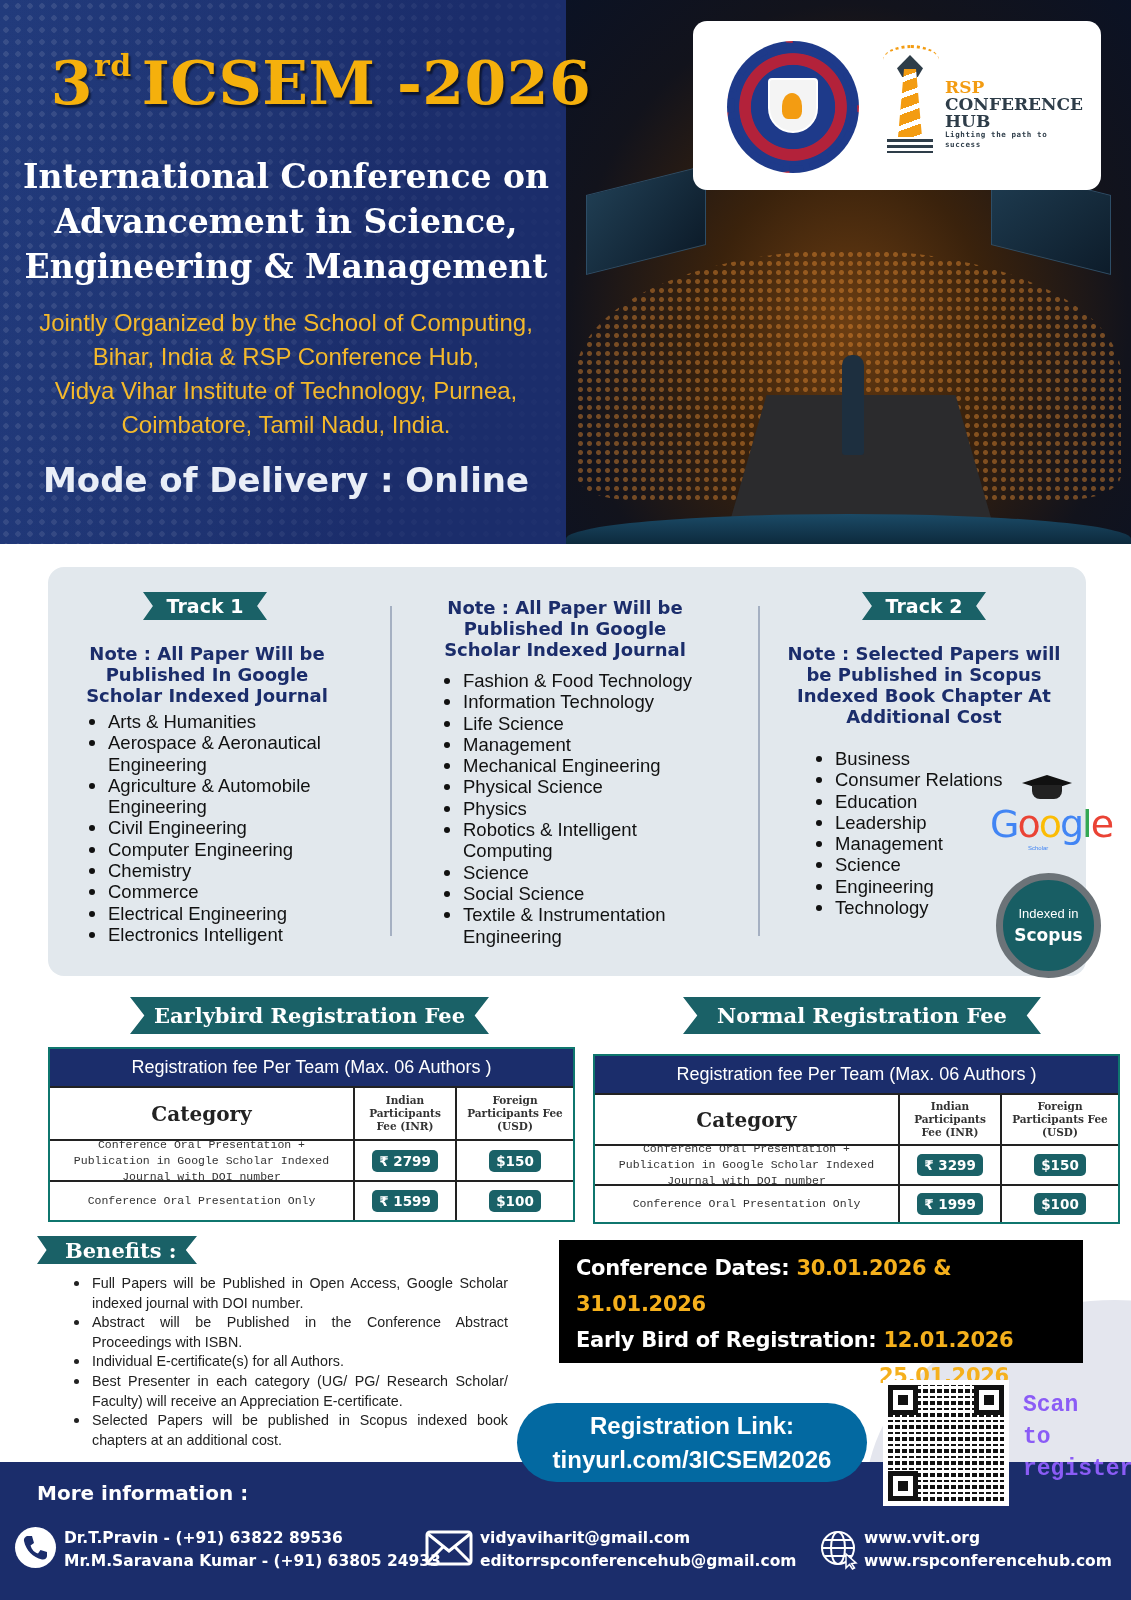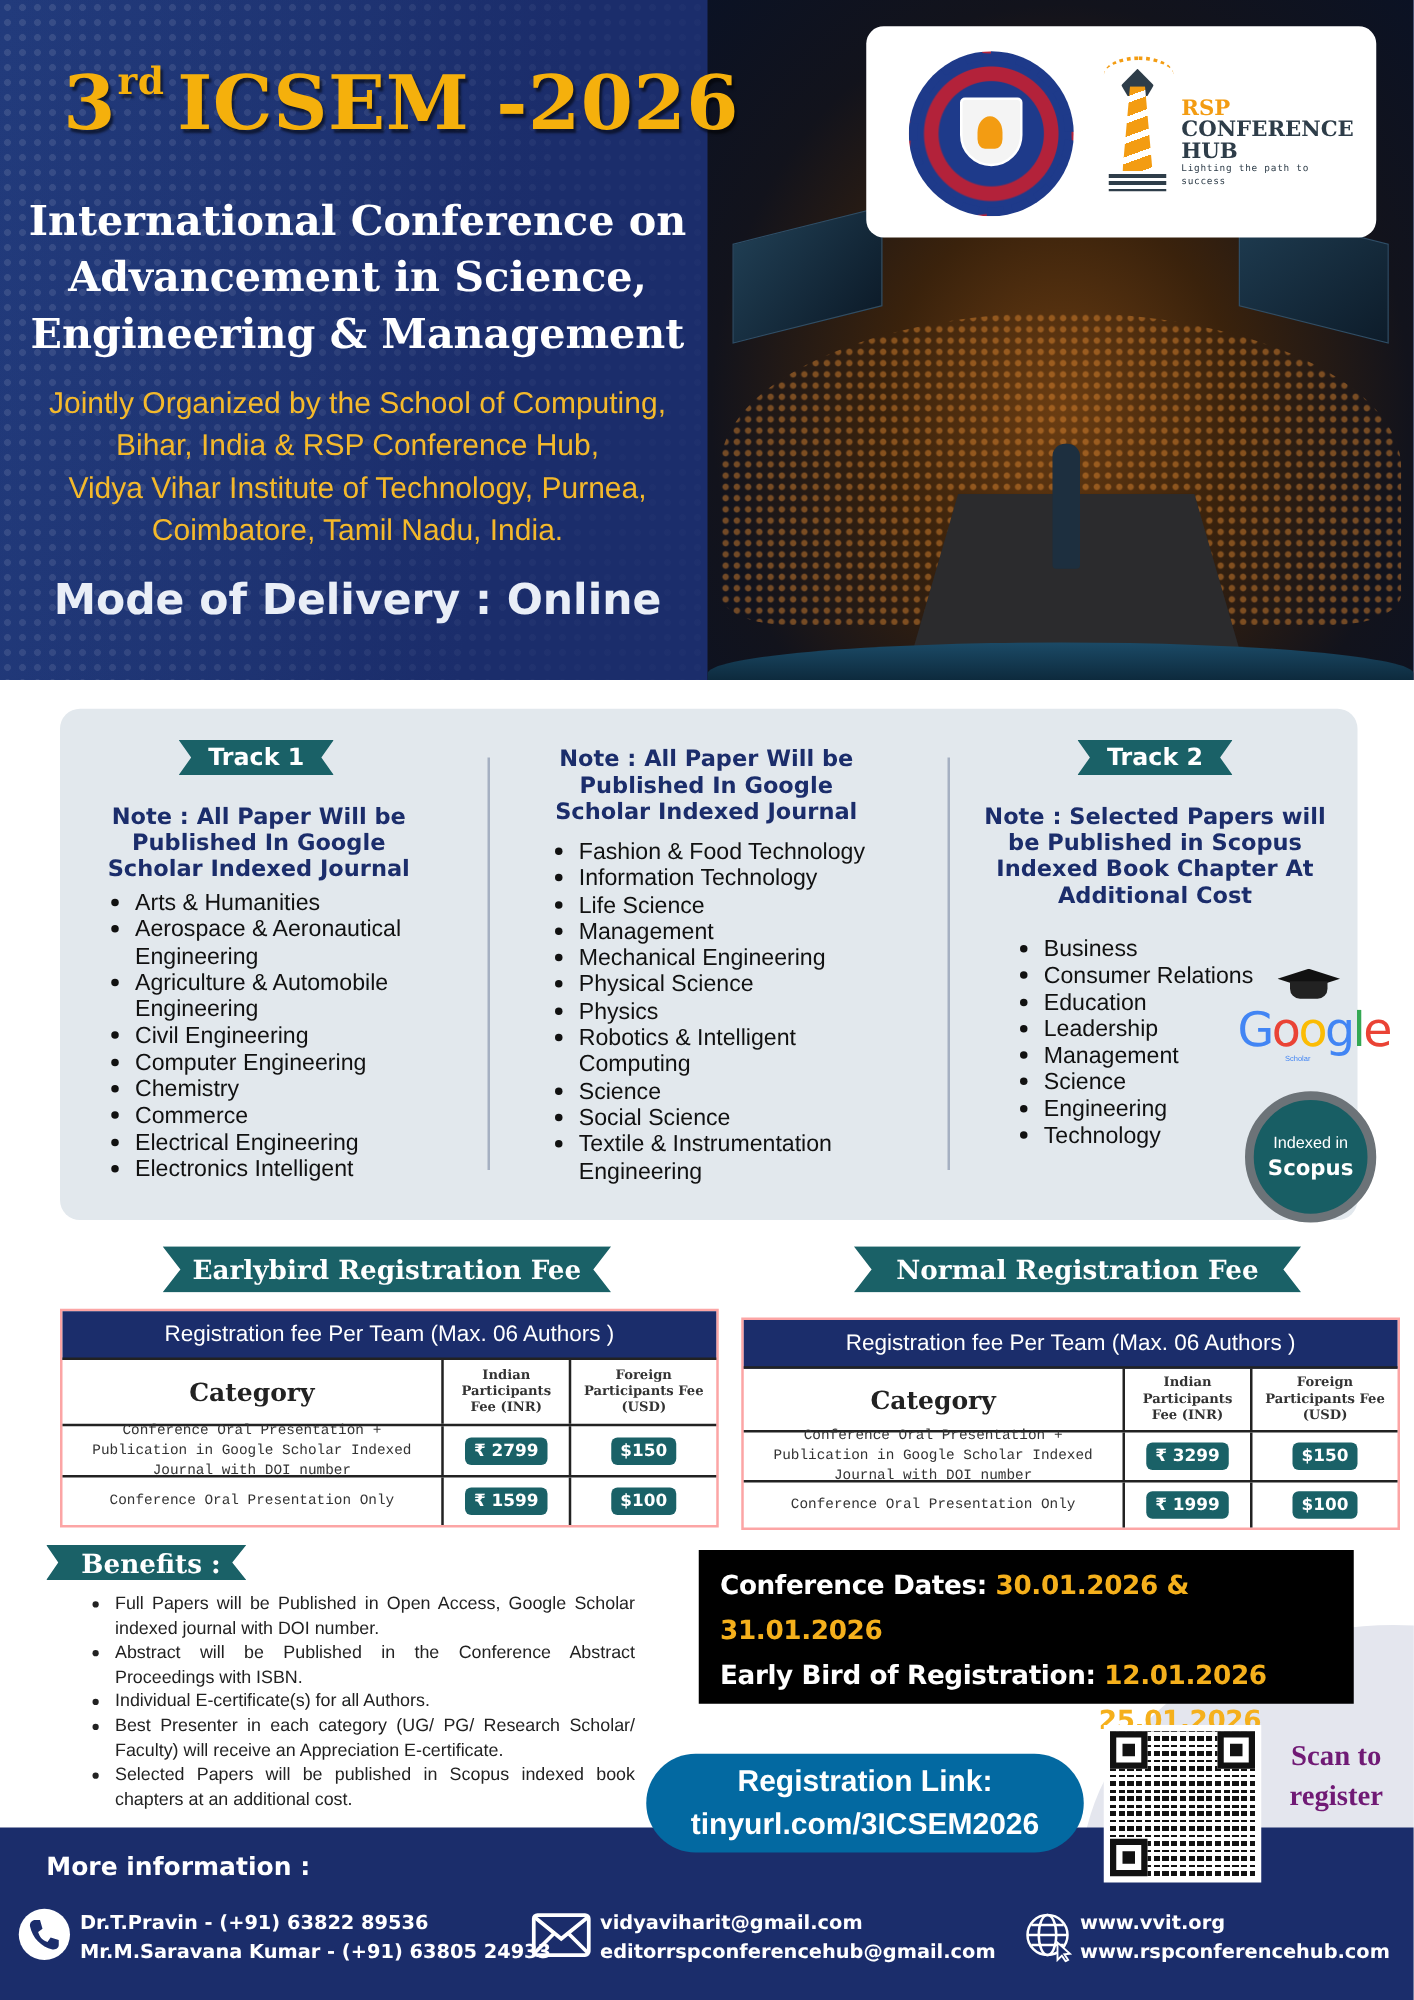--- a/index.html
+++ b/index.html
@@ -47,21 +47,21 @@
   .vvit-logo .figure { position: absolute; left: 48px; top: 45px; width: 20px; height: 26px; background: #f39c12; border-radius: 50% 50% 30% 30%; }
   .rsp-logo { position: absolute; left: 190px; top: 30px; width: 200px; height: 110px; }
   .lighthouse { position: absolute; left: 12px; top: 18px; width: 30px; height: 68px;
     background: repeating-linear-gradient(160deg, #f39c12 0 10px, #ffffff 10px 15px); clip-path: polygon(30% 0, 70% 0, 90% 100%, 10% 100%); }
   .pen-top { position: absolute; left: 14px; top: 4px; width: 26px; height: 22px; background: #2e3d49; clip-path: polygon(50% 0, 100% 60%, 80% 100%, 20% 100%, 0 60%); }
   .rays { position: absolute; left: 0; top: -6px; width: 56px; height: 30px; border-top: 3px dotted #f39c12; border-radius: 50% 50% 0 0; }
   .waves { position: absolute; left: 4px; top: 88px; width: 46px; height: 14px; background: repeating-linear-gradient(180deg, #2e3d49 0 3px, transparent 3px 6px); }
   .rsp-text { position: absolute; left: 62px; top: 28px; font-family: "DejaVu Serif", serif; font-weight: bold; line-height: 17px; }
   .rsp-text .rsp { color: #f39c12; font-size: 17px; }
   .rsp-text .conf { color: #2e3d49; font-size: 17px; }
-  .rsp-text .tag { color: #2e3d49; font-size: 7.5px; font-family: "DejaVu Sans Mono", monospace; font-weight: normal; letter-spacing: 0.6px; line-height: 10px; }
+  .rsp-text .tag { color: #2e3d49; font-size: 7.5px; font-family: "DejaVu Sans Mono", monospace; font-weight: bold; letter-spacing: 0.6px; line-height: 10px; }
 
   
   .tracks-panel { position: absolute; left: 48px; top: 567px; width: 1038px; height: 409px; background: #e2e8ed; border-radius: 16px; }
   .ribbon { position: absolute; height: 28px; background: #1a6167; color: #ffffff; font-weight: bold; text-align: center;
     clip-path: polygon(0 0, 100% 0, 92% 50%, 100% 100%, 0 100%, 8% 50%); display: flex; align-items: center; justify-content: center; }
   .ribbon-track { font-family: "DejaVu Sans", sans-serif; font-size: 19px; width: 124px; }
   .note { position: absolute; color: #1b2d6b; font-family: "DejaVu Sans", sans-serif; font-weight: bold; text-align: center; font-size: 18px; line-height: 21px; }
   .tlist { position: absolute; list-style: none; font-family: "Liberation Sans", sans-serif; font-size: 18.5px; line-height: 21.3px; color: #111; }
   .tlist li { position: relative; padding-left: 22px; }
   .tlist li::before { content: ""; position: absolute; left: 3px; top: 8px; width: 6px; height: 6px; border-radius: 50%; background: #111; }
@@ -73,21 +73,21 @@
   .google-word { position: absolute; left: 0; top: 27px; font-family: "DejaVu Sans", sans-serif; font-size: 38px; letter-spacing: -2px; font-weight: normal; }
   .google-word .b { color: #4285f4; } .google-word .r { color: #ea4335; } .google-word .y { color: #fbbc05; } .google-word .g { color: #34a853; }
   .scholar-small { position: absolute; left: 38px; top: 70px; font-size: 6px; color: #4285f4; }
   .scopus-badge { position: absolute; left: 996px; top: 873px; width: 105px; height: 105px; border-radius: 50%; background: #185e64; border: 7px solid #6c7378;
     color: #ffffff; text-align: center; display: flex; flex-direction: column; align-items: center; justify-content: center; }
   .scopus-badge .small { font-size: 13px; font-family: "Liberation Sans", sans-serif; }
   .scopus-badge .big { font-size: 17px; font-weight: bold; font-family: "DejaVu Sans", sans-serif; margin-top: 4px; }
 
   
   .ribbon-fee { font-family: "DejaVu Serif", serif; font-size: 21px; height: 37px; clip-path: polygon(0 0, 100% 0, 96% 50%, 100% 100%, 0 100%, 4% 50%); }
-  .fee-table { position: absolute; border: 2px solid #fca5a5; background: #ffffff; }
+  .fee-table { position: absolute; border: 2px solid #0f766e; background: #ffffff; }
   .fee-table .thead { height: 39px; background: #1b2d6b; color: #ffffff; font-family: "Liberation Sans", sans-serif; font-size: 18px; display: flex; align-items: center; justify-content: center; border-bottom: 2px solid #222; }
   .fee-row { display: flex; border-bottom: 2px solid #222; }
   .fee-row:last-child { border-bottom: none; }
   .fee-cell { display: flex; align-items: center; justify-content: center; text-align: center; border-right: 2px solid #222; }
   .fee-cell:last-child { border-right: none; }
   .c-cat { width: 305px; } .c-inr { width: 102px; } .c-usd { flex: 1; }
   .hdr-cat { font-family: "DejaVu Serif", serif; font-weight: bold; font-size: 20px; color: #222; }
   .hdr-fee { font-family: "DejaVu Serif", serif; font-weight: bold; font-size: 10.5px; line-height: 13px; color: #333; padding: 0 3px; }
   .cat-text { font-family: Liberation Mono, monospace; font-size: 11.5px; line-height: 16px; color: #333; padding: 12px 8px; }
   .pill { background: #1a6167; color: #ffffff; font-family: "DejaVu Sans", sans-serif; font-weight: bold; font-size: 13.5px; border-radius: 5px; padding: 3px 7px; }
@@ -107,21 +107,21 @@
   .date-line .val { color: #f5b01c; }
   .reg-link { position: absolute; left: 517px; top: 1403px; width: 350px; height: 79px; background: #0369a1; border-radius: 40px; color: #ffffff; text-align: center;
     font-family: Liberation Sans, sans-serif; font-weight: bold; font-size: 24px; line-height: 34px; padding-top: 6px; z-index: 3; }
   .qr { position: absolute; left: 883px; top: 1380px; width: 126px; height: 126px; background: #ffffff; padding: 5px; z-index: 3; }
   .qr-inner { width: 100%; height: 100%; position: relative;
     background:
       repeating-linear-gradient(90deg, transparent 0 5px, #fff 5px 7px),
       repeating-linear-gradient(0deg, #111 0 4px, #fff 4px 7px, #111 7px 9px, #fff 9px 12px); }
   .qr-eye { position: absolute; width: 30px; height: 30px; border: 5px solid #111; background: #fff; }
   .qr-eye::after { content: ""; position: absolute; left: 5px; top: 5px; width: 10px; height: 10px; background: #111; }
-  .scan-text { position: absolute; left: 1023px; top: 1389px; color: #701a75; font-family: Liberation Serif, serif; font-weight: bold; font-size: 23px; line-height: 32px; text-align: center; width: 92px; z-index: 3; }
+  .scan-text { position: absolute; left: 1023px; top: 1389px; color: #8b5cf6; font-family: Liberation Mono, monospace; font-weight: bold; font-size: 23px; line-height: 32px; text-align: left; width: 92px; z-index: 3; }
 
   
   .footer { position: absolute; left: 0; top: 1462px; width: 1131px; height: 138px; background: #1b2d6b; }
   .footer-title { position: absolute; left: 37px; top: 19px; color: #ffffff; font-family: "DejaVu Sans", sans-serif; font-weight: bold; font-size: 20px; }
   .contact { position: absolute; color: #ffffff; font-family: "DejaVu Sans", sans-serif; font-weight: bold; font-size: 15.5px; line-height: 23px; }
   .icon-phone { position: absolute; left: 15px; top: 65px; width: 41px; height: 41px; border-radius: 50%; background: #ffffff; }
   .icon-mail { position: absolute; left: 425px; top: 68px; width: 48px; height: 36px; }
   .icon-globe { position: absolute; left: 820px; top: 68px; width: 40px; height: 40px; }
 </style>
 </head>

